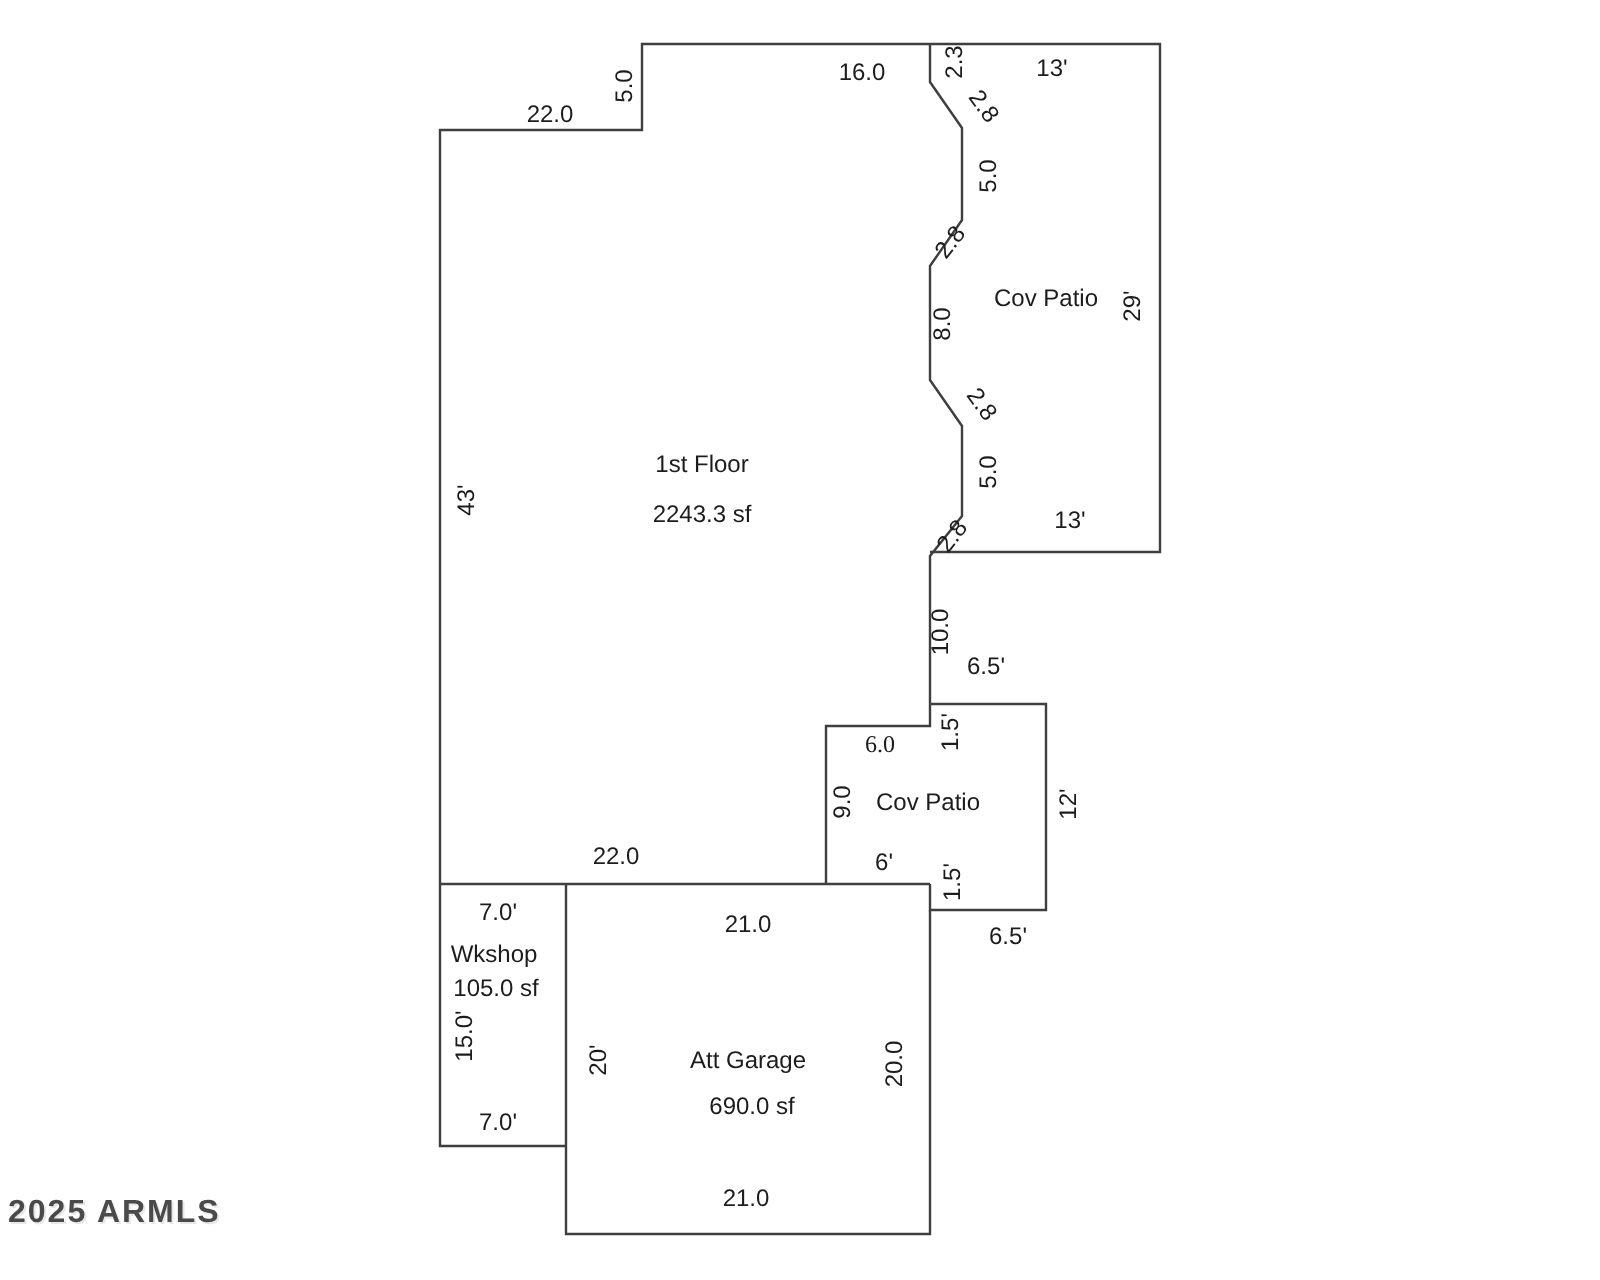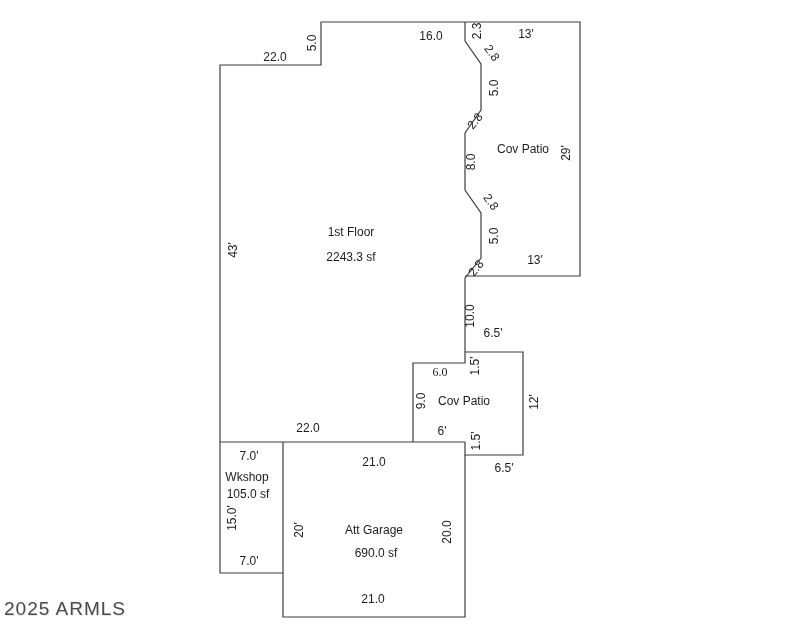--- a/index.html
+++ b/index.html
@@ -25,22 +25,22 @@
     white-space: nowrap;
     font-size: 12px;
     line-height: 1;
     color: #1c1c1c;
     transform: translate(-50%, -50%);
   }
   .watermark {
     position: absolute;
     left: 4px;
     top: 598px;
-    font-size: 19px;
-    font-weight: 400;
+    font-size: 16px;
+    font-weight: 700;
     letter-spacing: 1px;
     color: #4a4a4a;
     text-shadow: 1px 1px 0 #e8e8e8;
   }
 </style>
 </head>
 <body>
 
 <div class="plan">
 

